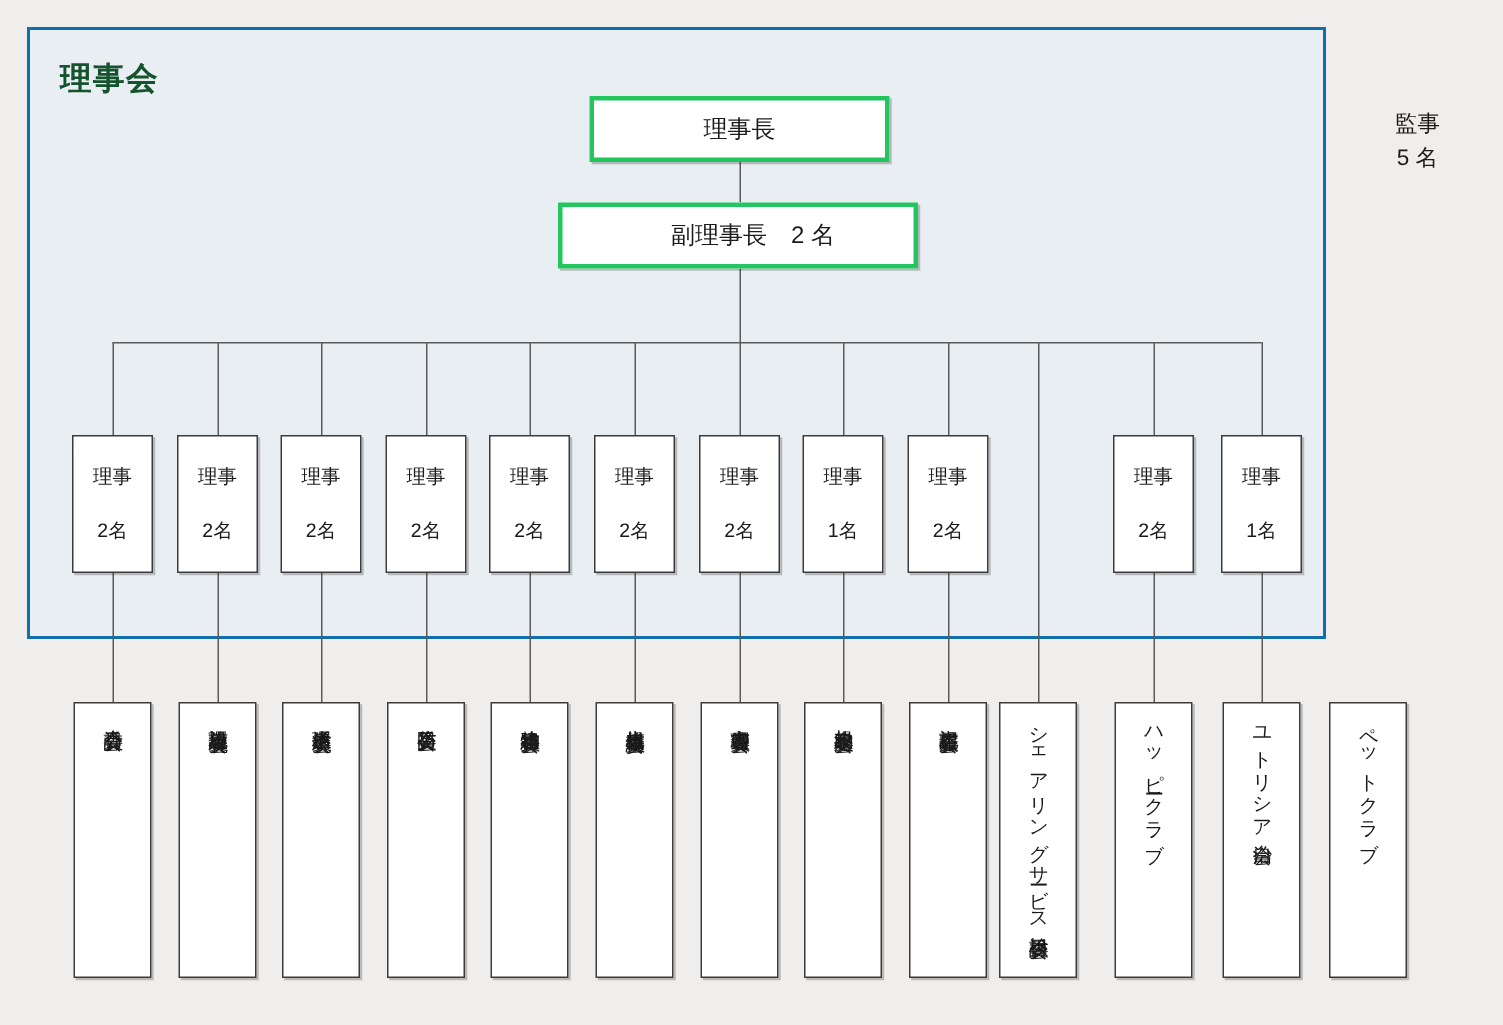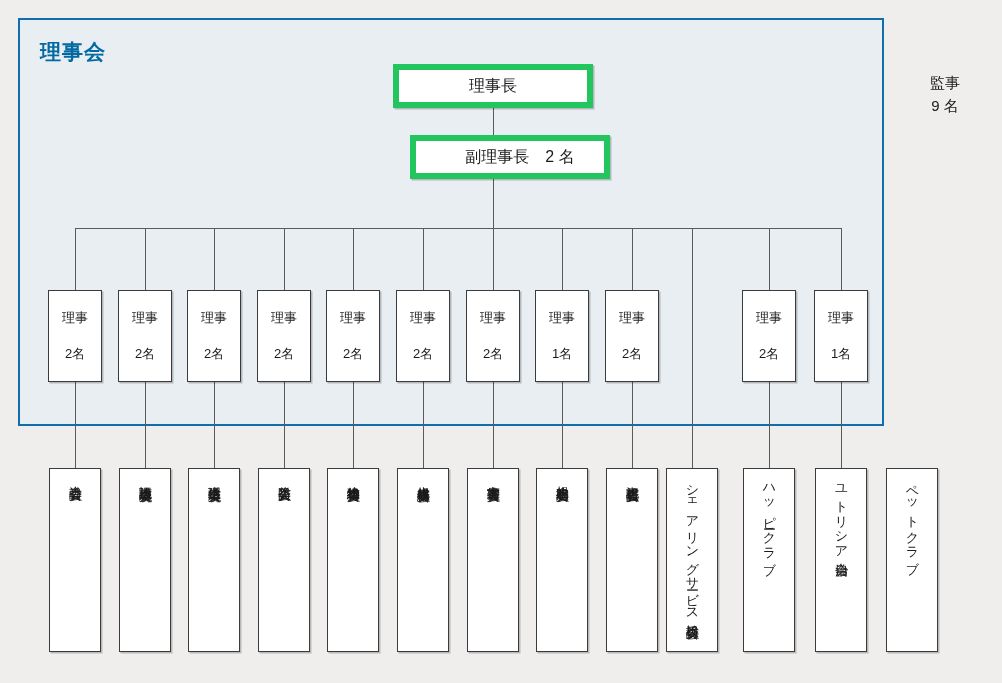--- a/index.html
+++ b/index.html
@@ -31,21 +31,21 @@
     background: #e8eef2;
     border: 2px solid #0f6eab;
     box-sizing: border-box;
   }
   #board-title {
     position: absolute;
     left: 40px;
     top: 38px;
     font-size: 21px;
     font-weight: bold;
-    color: #0369a1;
+    color: #14532d;
     letter-spacing: 1px;
     white-space: nowrap;
   }
 
   
   #auditor-note {
     position: absolute;
     left: 905px;
     top: 36px;
     width: 80px;
@@ -53,21 +53,21 @@
     font-size: 15px;
     line-height: 1.5;
     margin-top: 36px;
   }
   #auditor-note div { white-space: nowrap; }
 
   
   .hbox {
     position: absolute;
     background: #ffffff;
-    border: 6px solid #22c55e;
+    border: 3px solid #22c55e;
     box-sizing: border-box;
     box-shadow: 1.5px 1.5px 0 rgba(0,0,0,0.22);
     display: flex;
     align-items: center;
     justify-content: center;
     font-size: 15px;
     white-space: nowrap;
     z-index: 3;
   }
 
@@ -137,28 +137,28 @@
 </head>
 <body>
 
 <div id="stage">
 
   <div id="board-panel"></div>
   <div id="board-title">理事会</div>
 
   <div id="auditor-note">
     <div>監事</div>
-    <div>9 名</div>
+    <div>5 名</div>
   </div>
 
   <div id="dynamic-layer">
       <div class="hbox exec-box" style="left: 393px; top: 64px; width: 200px;">
         <span>理事長</span>
       </div>
-      <div class="hbox exec-box" style="left: 410px; top: 135px; width: 200px; padding-left: 20px;">
+      <div class="hbox exec-box" style="left: 372px; top: 135px; width: 240px; padding-left: 20px;">
         <span>副理事長　2 名</span>
       </div>
       <div class="vline" style="left: 493px; top: 108px; height: 27px;"></div>
       <div class="vline" style="left: 493px; top: 179px; height: 49px;"></div>
       <div class="hline" style="left: 75px; top: 228px; width: 766px;"></div>
       <div class="vline" style="left: 75px; top: 228px; height: 62px;"></div>
       <div class="dir-box" style="left: 48px; top: 290px;">
         <div class="role">理事</div>
         <div class="count">2名</div>
       </div>

